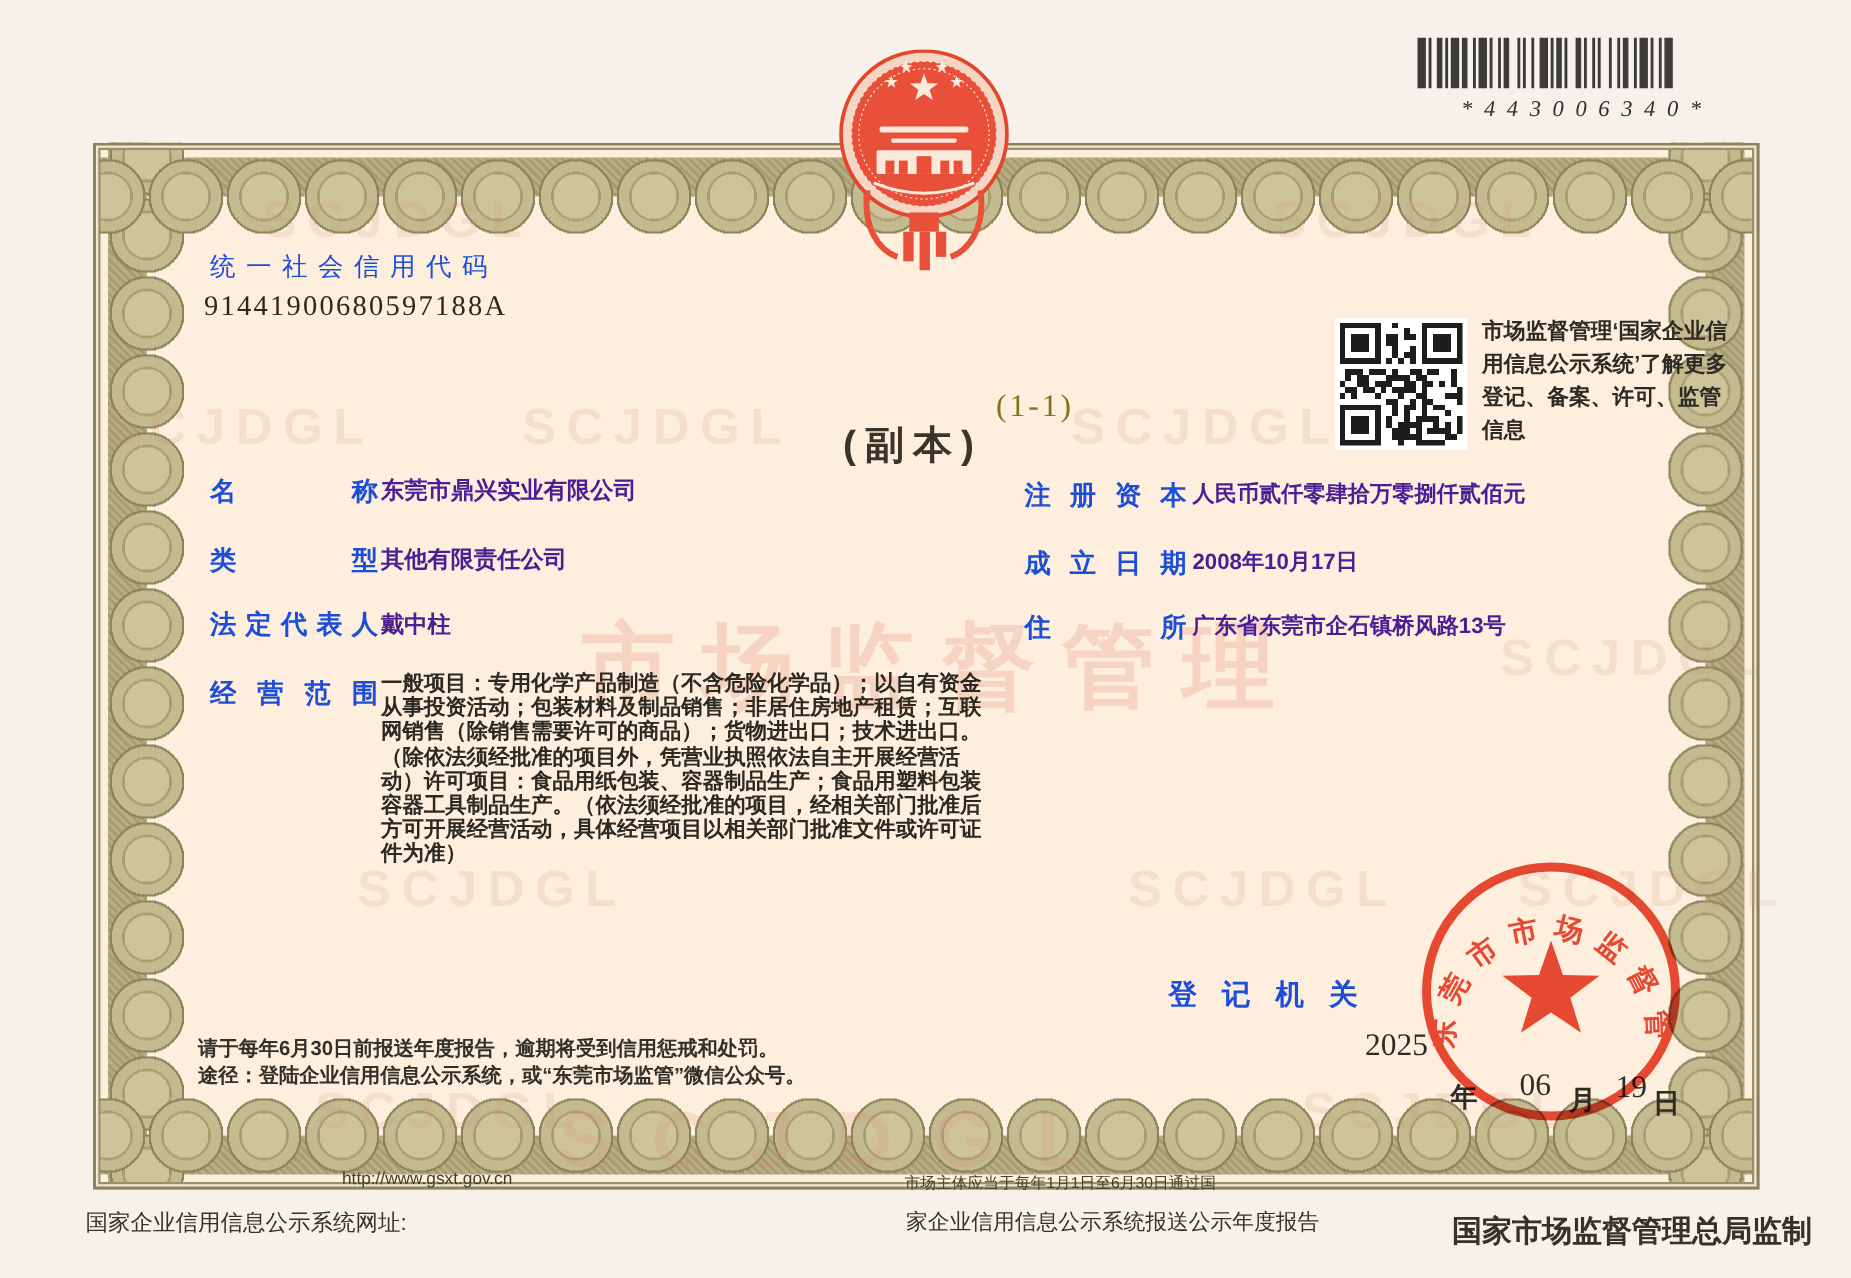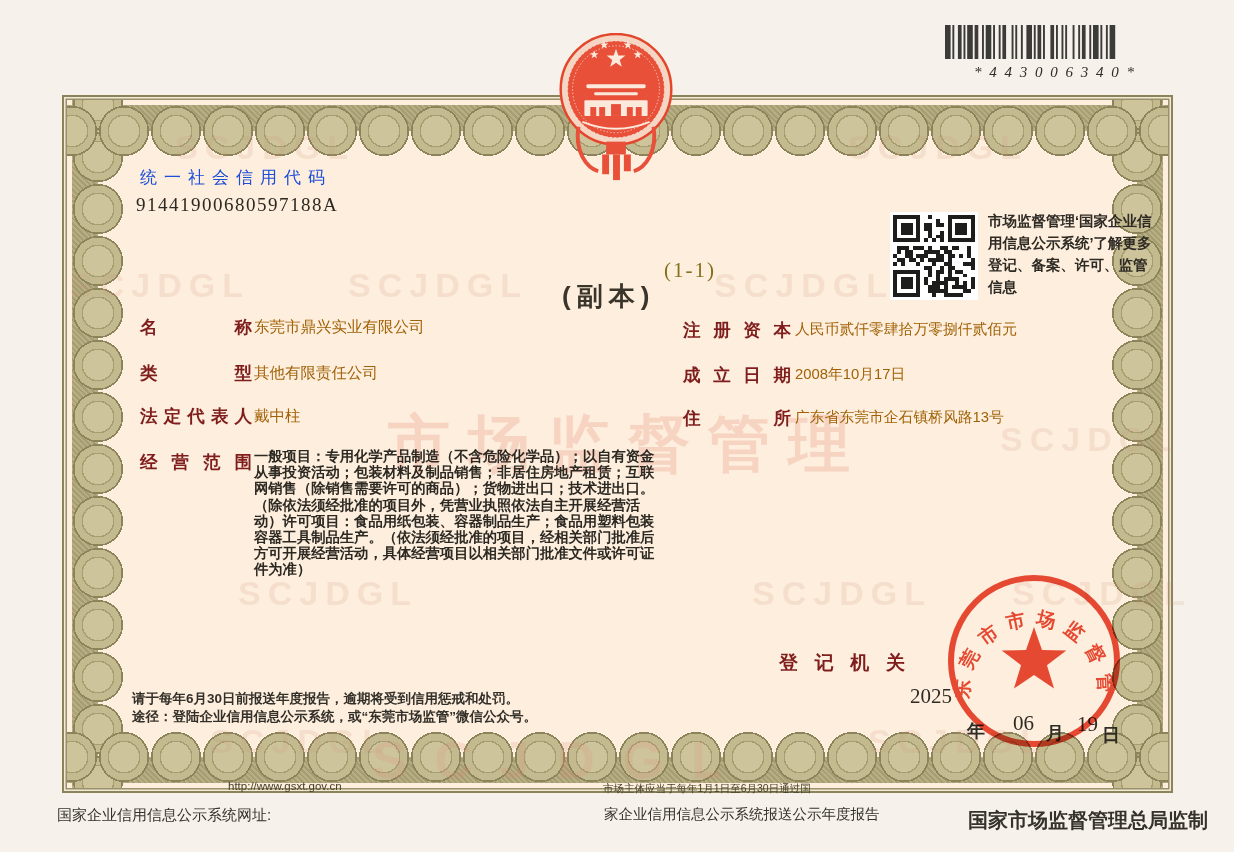--- a/index.html
+++ b/index.html
@@ -27,22 +27,22 @@
   .content{position:absolute;inset:0;z-index:2;}
   .barcode{left:943px;top:25px;width:224px;text-align:center;}
   .barcode-text{font-family:"Liberation Serif",serif;font-size:15px;letter-spacing:2px;color:#2f2d2a;margin-top:1px;white-space:nowrap;font-style:italic;}
   .credit-label{left:140px;top:166px;font-size:17px;letter-spacing:7px;color:#1d4ed8;font-weight:500;}
   .credit-value{left:136px;top:194px;font-family:"Liberation Serif",serif;font-size:19px;letter-spacing:1.5px;color:#2c2822;}
   .title{left:447px;top:194px;font-size:62px;font-weight:700;letter-spacing:30px;color:#8a7215;white-space:nowrap;}
   .title-index{left:664px;top:258px;font-family:"Liberation Serif",serif;font-size:21px;letter-spacing:2px;color:#84701a;}
   .copy-type{left:562px;top:279px;font-size:26px;font-weight:700;letter-spacing:6px;color:#3a342b;}
   .qr-box{left:890px;top:212px;width:88px;height:88px;background:#fff;padding:3px;box-sizing:border-box;}
   .qr-caption{left:988px;top:210px;width:172px;font-size:14.5px;line-height:22px;font-weight:600;color:#2e2a24;}
-  .flabel{font-size:17.5px;font-weight:700;color:#7f1d1d;display:inline-block;text-align:justify;text-align-last:justify;white-space:nowrap;}
-  .fvalue{font-size:15.5px;font-weight:400;color:#a16207;white-space:nowrap;}
+  .flabel{font-size:17.5px;font-weight:700;color:#1d4ed8;display:inline-block;text-align:justify;text-align-last:justify;white-space:nowrap;}
+  .fvalue{font-size:15.5px;font-weight:700;color:#4c1d95;white-space:nowrap;}
   .scope-value{font-size:14.3px;line-height:16.2px;font-weight:600;color:#2c2822;white-space:pre-line;width:470px;}
   .reg-label{left:779px;top:650px;width:126px;font-size:19px;}
   .date-part{position:absolute;color:#2f2b25;}
   .date-num{font-family:"Liberation Serif",serif;font-size:21px;font-weight:500;}
   .date-unit{font-size:18px;font-weight:600;}
   .notice{left:132px;top:690px;font-size:13.5px;line-height:17.5px;font-weight:700;color:#332f29;white-space:pre-line;width:540px;}
   .band-text{z-index:2;font-weight:400;color:#45402a;white-space:nowrap;}
   .band-url{left:228px;top:780px;font-size:11.5px;}
   .band-right{left:603px;top:782px;font-size:10.5px;}
   .footer{color:#35312b;white-space:nowrap;}

